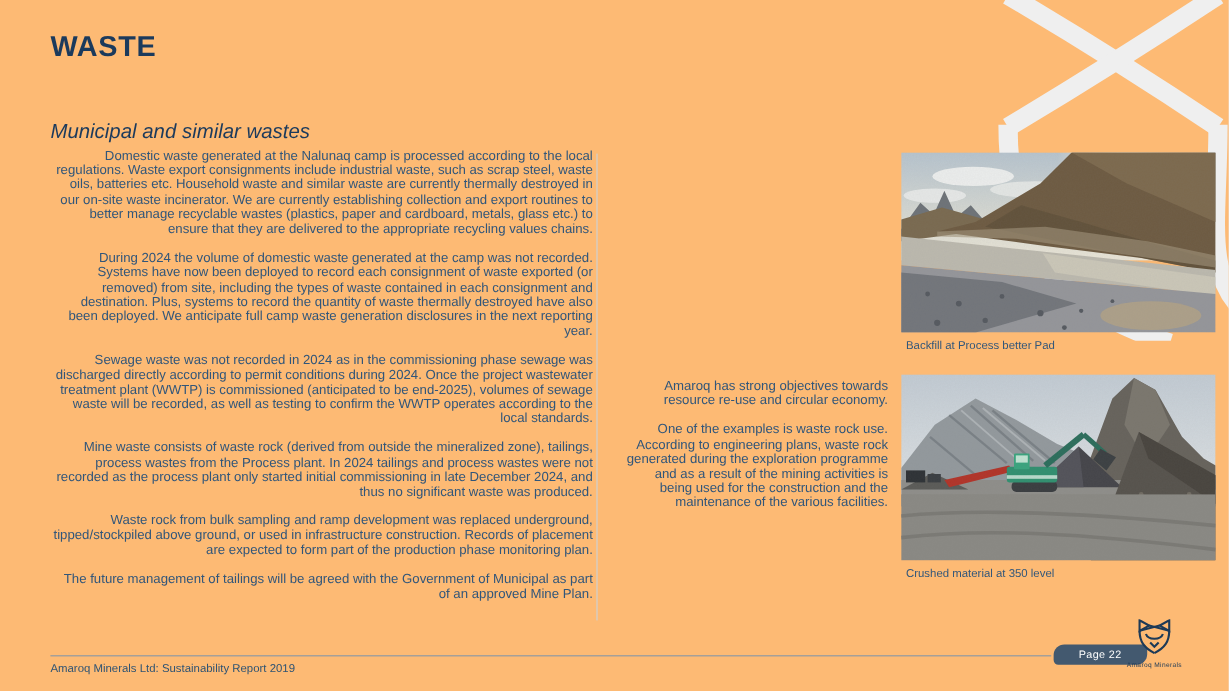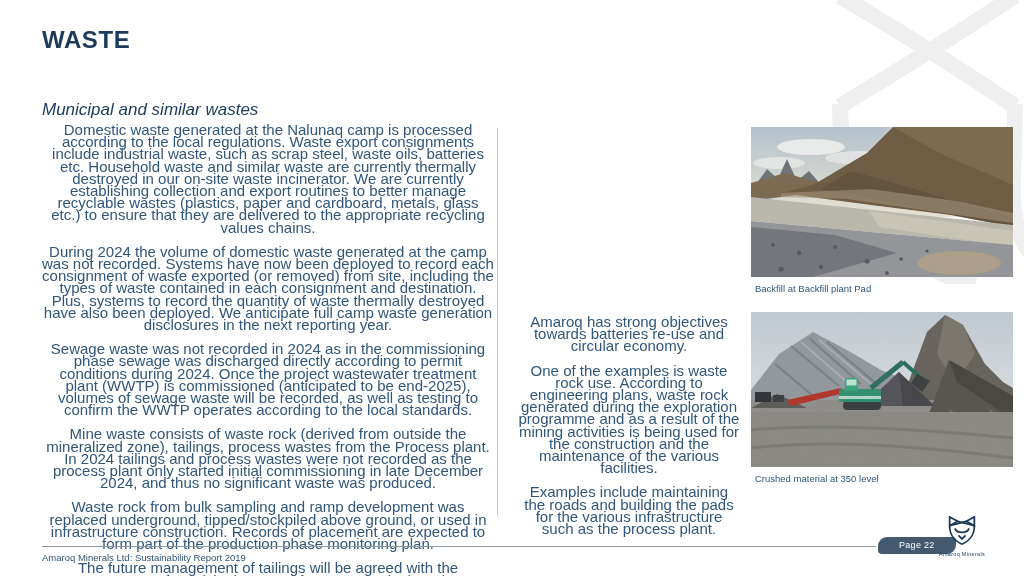--- a/index.html
+++ b/index.html
@@ -1,30 +1,30 @@
 <!DOCTYPE html>
 <html><head>
 <meta charset="utf-8">
 <style>
   html,body{margin:0;padding:0;background:#e9e9e9;}
   .page{
-    position:relative;width:1024px;height:576px;background:#ffffff;overflow:hidden;
+    position:relative;width:1024px;height:576px;background:#fdba74;overflow:hidden;
     font-family:"Liberation Sans", sans-serif;color:#31567a;
   }
   .page-title{
     position:absolute;left:42px;top:26px;margin:0;
     font-size:24px;font-weight:bold;letter-spacing:.6px;color:#1b3a5c;
   }
   .col-left{position:absolute;left:42px;top:100px;width:452px;}
   .col-mid{position:absolute;left:518px;top:316px;width:222px;}
   h2.section-heading{
     margin:0 0 4px 0;font-size:17px;font-weight:normal;font-style:italic;color:#1b3a5c;
   }
   h2.section-heading.second{margin-top:10px;}
-  p.body{margin:0 0 12px 0;font-size:15px;line-height:12.2px;color:#31567a;text-align:center;}
+  p.body{margin:0 0 12px 0;font-size:11px;line-height:12.2px;color:#31567a;text-align:right;}
   .v-divider{position:absolute;left:497px;top:128px;width:1px;height:389px;background:#cfcfcf;}
   .photo-block{position:absolute;left:751px;width:262px;}
   .photo-block.first{top:127px;}
   .photo-block.second{top:312px;}
   .photo-block svg{display:block;}
   .photo-caption{margin:6px 0 0 4px;font-size:9.5px;color:#31567a;}
   .watermark{position:absolute;left:810px;top:-6px;z-index:0;}
   .photo-block{z-index:2;}
   .footer-line{position:absolute;left:42px;top:546px;width:834px;height:1px;background:#8f99a2;z-index:3;}
   .footer-text{position:absolute;left:42px;top:552px;font-size:9.5px;color:#2e5373;z-index:3;}
@@ -60,23 +60,22 @@
     <p class="body">Sewage waste was not recorded in 2024 as in the commissioning phase sewage was discharged directly according to permit conditions during 2024.  Once the project wastewater treatment plant (WWTP) is commissioned (anticipated to be end-2025), volumes of sewage waste will be recorded, as well as testing to confirm the WWTP operates according to the local standards.</p>
 
     <p class="body">Mine waste consists of waste rock (derived from outside the mineralized zone), tailings, process wastes from the Process plant. In 2024 tailings and process wastes were not recorded as the process plant only started initial commissioning in late December 2024, and thus no significant waste was produced.</p>
     <p class="body">Waste rock from bulk sampling and ramp development was replaced underground, tipped/stockpiled above ground, or used in infrastructure construction. Records of placement are expected to form part of the production phase monitoring plan.</p>
     <p class="body">The future management of tailings will be agreed with the Government of Municipal as part of an approved Mine Plan.</p>
   </div>
 
   <div class="v-divider"></div>
 
   <div class="col-mid">
-    <p class="body">Amaroq has strong objectives towards batteries re-use and circular economy.</p>
+    <p class="body">Amaroq has strong objectives towards resource re-use and circular economy.</p>
     <p class="body">One of the examples is waste rock use. According to engineering plans, waste rock generated during the exploration programme and as a result of the mining activities is being used for the construction and the maintenance of the various facilities.</p>
-    <p class="body">Examples include maintaining the roads and building the pads for the various infrastructure such as the process plant.</p>
   </div>
 
   <figure class="photo-block first" style="margin:0">
     <svg width="262" height="150" viewBox="0 0 262 150">
       <defs>
         <linearGradient id="sky1" x1="0" y1="0" x2="0" y2="1">
           <stop offset="0" stop-color="#b7c4ce"></stop>
             <stop offset="0.7" stop-color="#dcdcd2"></stop>
             <stop offset="1" stop-color="#e9e4d6"></stop>
         </linearGradient>
@@ -111,21 +110,21 @@
           <circle cx="84" cy="120" r="2"></circle>
         <circle cx="116" cy="134" r="2.6"></circle>
           <circle cx="70" cy="140" r="2.2"></circle>
           <circle cx="150" cy="132" r="1.8"></circle>
         <circle cx="176" cy="124" r="1.6"></circle>
           <circle cx="30" cy="142" r="2.6"></circle>
           <circle cx="136" cy="146" r="2"></circle>
       </g>
       <rect x="0" y="0" width="262" height="150" filter="url(#grain1)" opacity="0.16"></rect>
     </svg>
-    <figcaption class="photo-caption">Backfill at Backfill plant Pad</figcaption>
+    <figcaption class="photo-caption">Backfill at Process better Pad</figcaption>
   </figure>
 
   <figure class="photo-block second" style="margin:0">
     <svg width="262" height="155" viewBox="0 0 262 155">
       <defs>
         <linearGradient id="sky2" x1="0" y1="0" x2="0" y2="1">
           <stop offset="0" stop-color="#c2cbd3"></stop>
             <stop offset="1" stop-color="#dde1e3"></stop>
         </linearGradient>
         <filter id="grain2">

